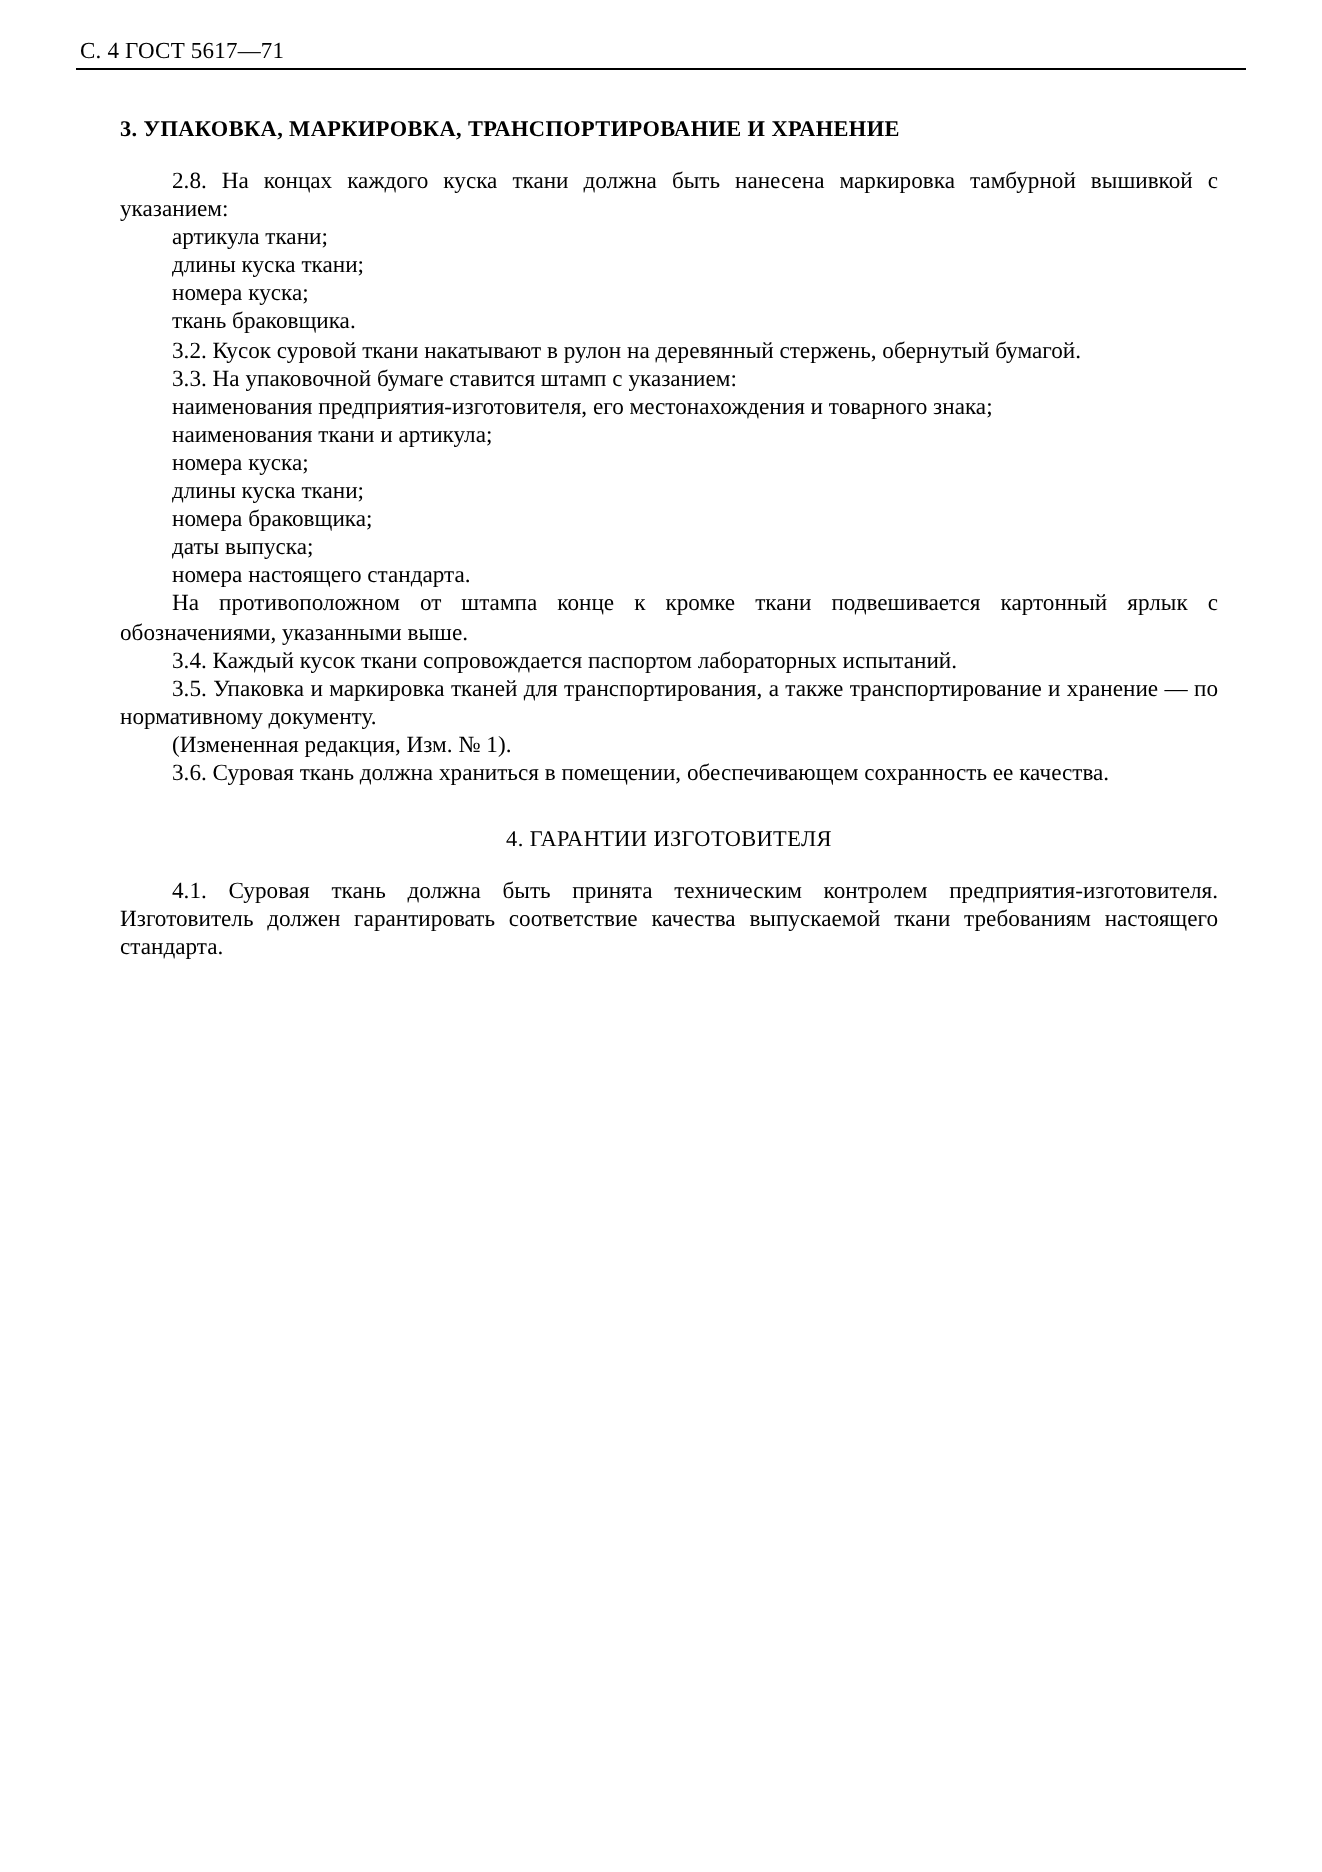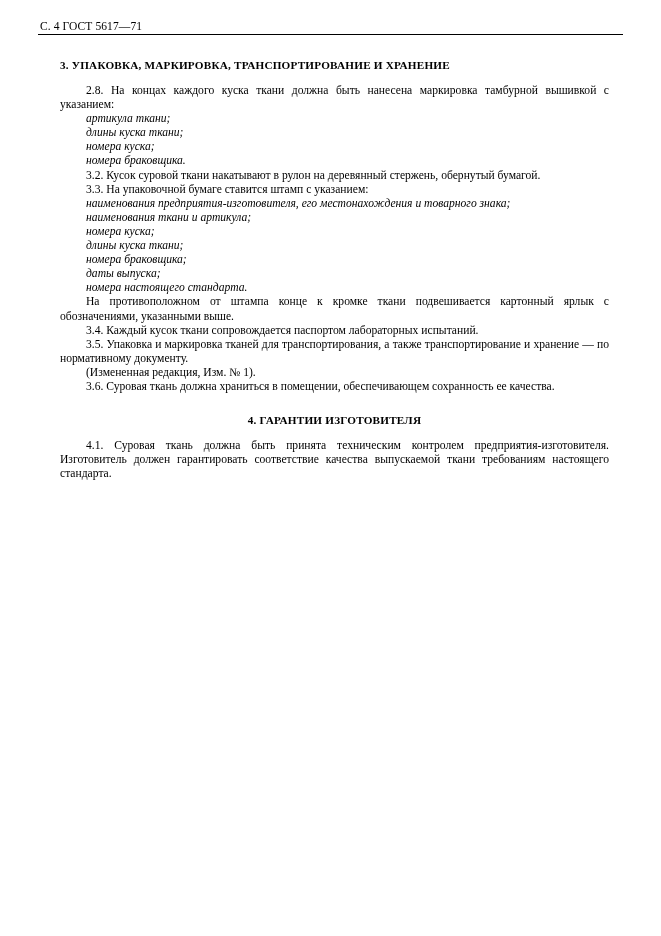--- a/index.html
+++ b/index.html
@@ -42,41 +42,40 @@
   }
   .section-title {
     text-align: left;
     font-weight: bold;
     font-size: 11.2px;
     letter-spacing: 0.2px;
     margin: 0 0 13px 0;
   }
   .section-title-2 {
     text-align: center;
-    font-weight: bold;
+    font-weight: normal;
     font-size: 11.2px;
     letter-spacing: 0.2px;
     margin: 20px 0 13px 0;
   }
   p.para {
     margin: 0;
     font-size: 11.6px;
     line-height: 14.1px;
     text-align: justify;
     text-justify: inter-word;
   }
   p.indent {
     text-indent: 26px;
   }
   p.sub {
     margin: 0;
     font-size: 11.6px;
     line-height: 14.1px;
     text-indent: 26px;
-    font-style: italic;
   }
   .bold {
     font-weight: normal;
   }
 </style>
 </head>
 <body>
 
 <div class="page">
 
@@ -84,21 +83,21 @@
   <hr class="header-rule">
 
   <div class="content">
 
     <div class="section-title">3. УПАКОВКА, МАРКИРОВКА, ТРАНСПОРТИРОВАНИЕ И ХРАНЕНИЕ</div>
 
     <p class="para indent">2.8.  На концах каждого куска ткани должна быть нанесена маркировка тамбурной вышивкой с указанием:</p>
     <p class="sub">артикула ткани;</p>
     <p class="sub">длины куска ткани;</p>
     <p class="sub">номера куска;</p>
-    <p class="sub">номера браковщика.</p>
+    <p class="sub">ткань браковщика.</p>
     <p class="para indent">3.2.  Кусок суровой ткани накатывают в рулон на деревянный стержень, обернутый бумагой.</p>
     <p class="para indent">3.3.  На упаковочной бумаге ставится штамп с указанием:</p>
     <p class="sub">наименования предприятия-изготовителя, его местонахождения и товарного знака;</p>
     <p class="sub">наименования ткани и артикула;</p>
     <p class="sub">номера куска;</p>
     <p class="sub">длины куска ткани;</p>
     <p class="sub">номера браковщика;</p>
     <p class="sub">даты выпуска;</p>
     <p class="sub">номера настоящего стандарта.</p>
     <p class="para indent">На противоположном от штампа конце к кромке ткани подвешивается картонный ярлык с обозначениями, указанными выше.</p>

